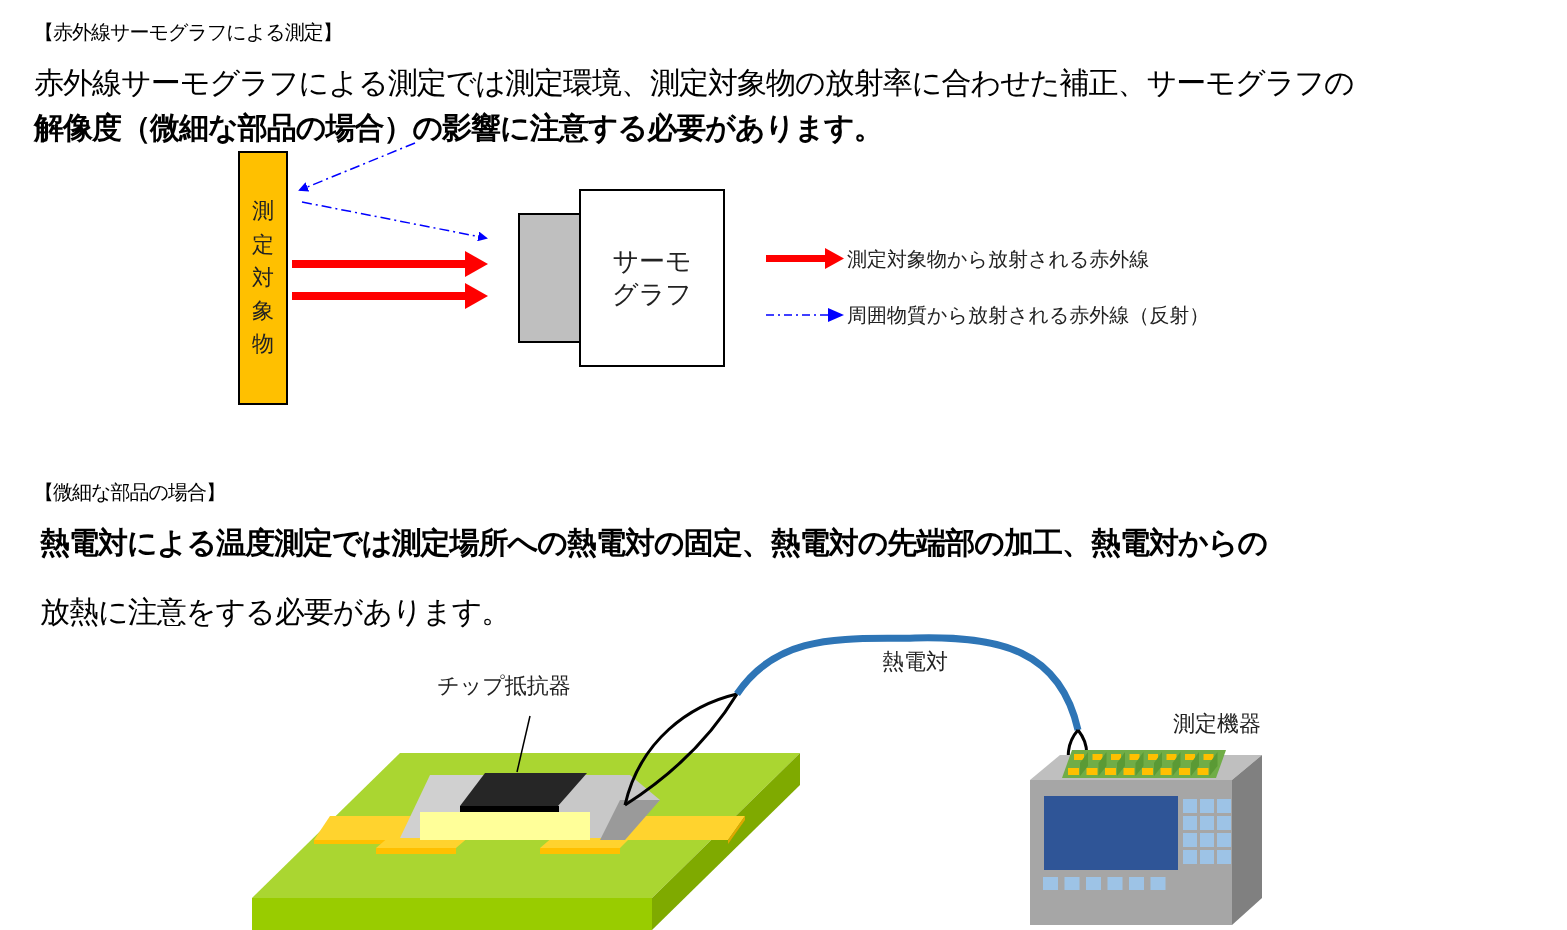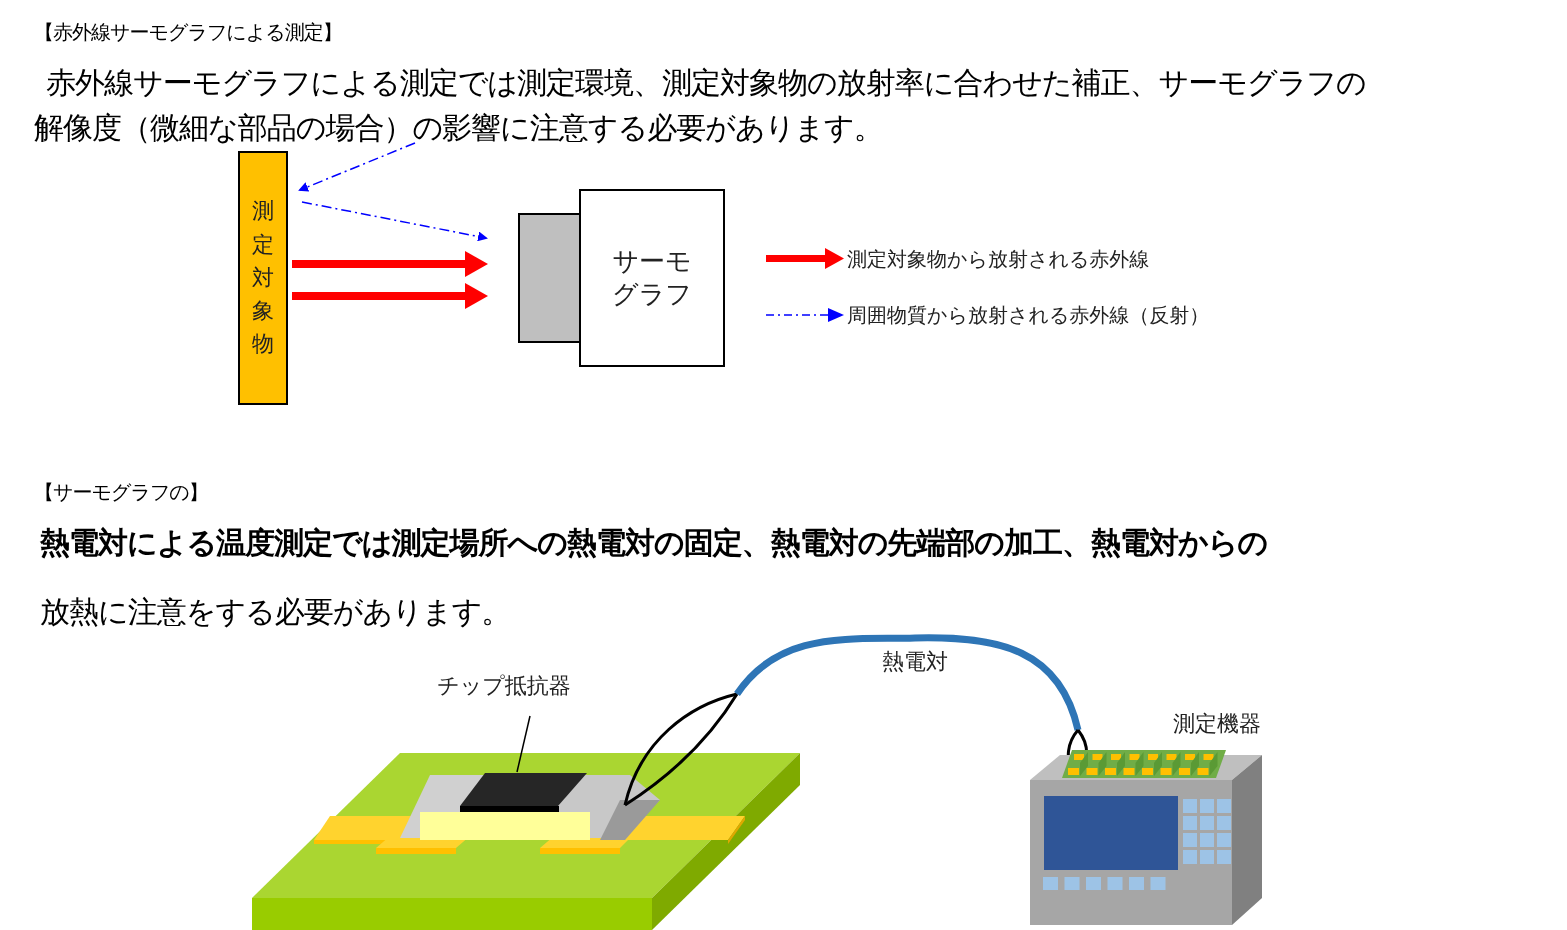--- a/index.html
+++ b/index.html
@@ -8,22 +8,22 @@
   .txt { position: absolute; white-space: nowrap; line-height: 1; letter-spacing: -1px; }
   .h1 { font-size: 20px; }
   .body { font-size: 30px; }
   svg { position: absolute; left: 0; top: 0; }
   .lbl { font-family: "DejaVu Sans", sans-serif; fill: #222; }
 </style>
 </head>
 <body>
 
 <div class="txt h1" style="left:34px; top:22px;">【赤外線サーモグラフによる測定】</div>
-<div class="txt body" style="left:34px; top:68px;margin-left:12px;">赤外線サーモグラフによる測定では測定環境、測定対象物の放射率に合わせた補正、サーモグラフの</div>
-<div class="txt body" style="left:34px; top:113px;">解像度（微細な部品の場合）の影響に注意する必要があります。</div>
+<div class="txt body" style="left:34px; top:68px;">赤外線サーモグラフによる測定では測定環境、測定対象物の放射率に合わせた補正、サーモグラフの</div>
+<div class="txt body" style="left:34px; top:113px;font-weight:bold;">解像度（微細な部品の場合）の影響に注意する必要があります。</div>
 
 <svg width="1567" height="930" viewBox="0 0 1567 930">
   <defs>
     <marker id="blueHead" markerWidth="10" markerHeight="10" refX="8" refY="5" orient="auto" markerUnits="userSpaceOnUse">
       <path d="M0,0 L10,5 L0,10 Z" fill="#0000FF"></path>
     </marker>
   </defs>
 
   <g>
     <rect x="239" y="152" width="48" height="252" fill="#FFC000" stroke="#000" stroke-width="2"></rect>
@@ -158,15 +158,15 @@
         <rect x="1043" y="877" width="15" height="13" fill="#9DC3E6"></rect>
         <rect x="1064.5" y="877" width="15" height="13" fill="#9DC3E6"></rect>
         <rect x="1086" y="877" width="15" height="13" fill="#9DC3E6"></rect>
         <rect x="1107.5" y="877" width="15" height="13" fill="#9DC3E6"></rect>
         <rect x="1129" y="877" width="15" height="13" fill="#9DC3E6"></rect>
         <rect x="1150.5" y="877" width="15" height="13" fill="#9DC3E6"></rect>
       </g>
   </g>
 </svg>
 
-<div class="txt h1" style="left:34px; top:482px;">【サーモグラフの】</div>
+<div class="txt h1" style="left:34px; top:482px;">【微細な部品の場合】</div>
 <div class="txt body" style="left:40px; top:528px;font-weight:bold;">熱電対による温度測定では測定場所への熱電対の固定、熱電対の先端部の加工、熱電対からの</div>
 <div class="txt body" style="left:40px; top:597px;">放熱に注意をする必要があります。</div>
 
 </body></html>

